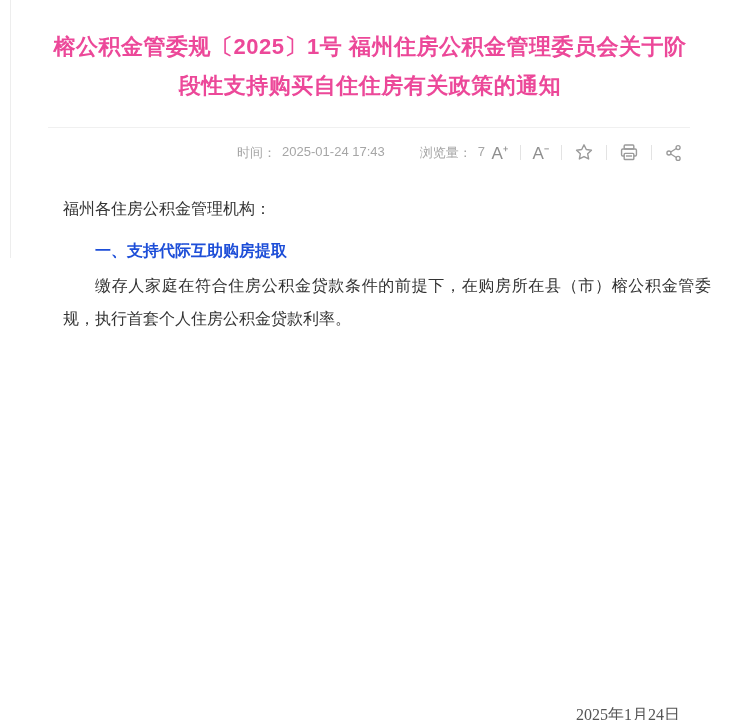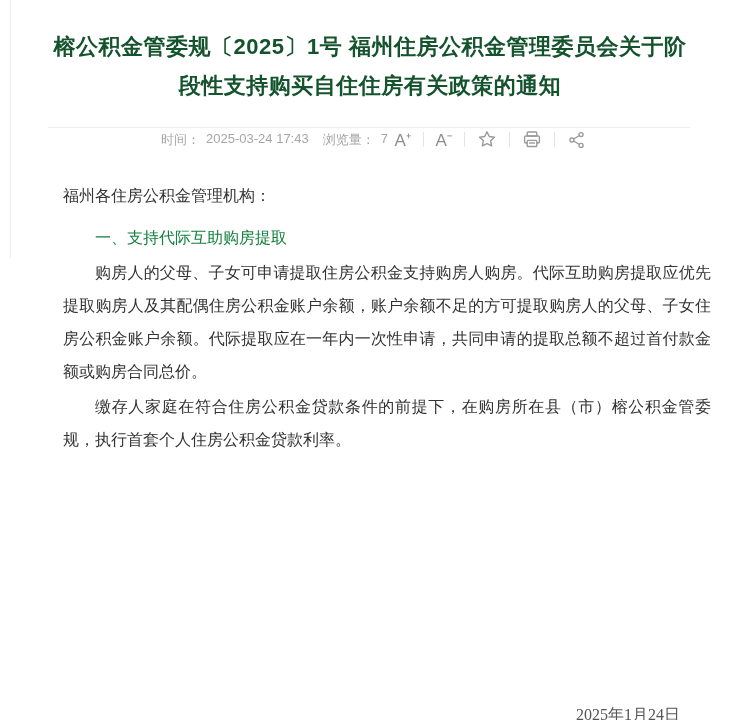--- a/index.html
+++ b/index.html
@@ -19,38 +19,39 @@
   .article {
     position: relative;
     width: 740px; height: 720px;
   }
   .title {
     margin: 27px 48px 0 48px;
     text-align: center;
     font-size: 22px;
     font-weight: bold;
     line-height: 39px;
-    color: #14532d;
+    color: #ec4899;
     letter-spacing: 0.5px;
   }
   .meta-row {
     margin: 22px 50px 0 48px;
     border-top: 1px solid #f0f0f0;
+    padding-top: 13px;
     display: flex;
-    justify-content: center;
+    justify-content: flex-end;
     align-items: center;
   }
   .meta-left {
     font-size: 13px;
     color: #a6a6a6;
     padding-left: 16px;
     display: flex;
     gap: 6px;
   }
-  .meta-views { margin-left: 8px; }
+  .meta-views { margin-left: 29px; }
   .toolbar {
     display: flex;
     align-items: center;
   }
   .tool-btn {
     display: flex;
     align-items: center;
     justify-content: center;
     min-width: 30px;
     padding: 0 6px;
@@ -72,22 +73,22 @@
     font-family: "Liberation Serif", serif;
     font-size: 16px;
     line-height: 33px;
     color: #333333;
     text-align: justify;
   }
   .body-text .salutation { text-indent: 0; margin-bottom: 2px; }
   .body-text p.para { text-indent: 2em; margin-bottom: 2px; }
   .body-text p.sec-heading {
     text-indent: 2em;
-    font-weight: normal;
-    color: #15803d;
+    font-weight: bold;
+    color: #1d4ed8;
     margin-top: 9px;
     margin-bottom: 2px;
   }
   .pub-date {
     position: absolute;
     right: 60px; top: 678px;
     font-family: "Liberation Serif", serif;
     font-size: 16px;
     color: #555555;
   }
@@ -111,21 +112,21 @@
 
 <div class="left-edge-line"></div>
 
 <div class="article">
 
   <h1 class="title">榕公积金管委规〔2025〕1号 福州住房公积金管理委员会关于阶段性支持购买自住住房有关政策的通知</h1>
 
   <div class="meta-row">
     <div class="meta-left">
       <span>时间：</span>
-        <span>2025-03-24 17:43</span>
+        <span>2025-01-24 17:43</span>
       <span class="meta-views">浏览量：</span>
         <span>7</span>
     </div>
 
     <div class="toolbar">
       <button class="tool-btn">A⁺</button>
       <span class="tool-sep"></span>
       <button class="tool-btn">A⁻</button>
       <span class="tool-sep"></span>
       <button class="tool-btn">
@@ -157,21 +158,20 @@
             <line x1="8.7" y1="13.2" x2="15.4" y2="17.4"></line>
           </svg>
         </span>
       </button>
     </div>
   </div>
 
   <div class="body-text">
     <p class="salutation">福州各住房公积金管理机构：</p>
     <p class="sec-heading">一、支持代际互助购房提取</p>
-    <p class="para">购房人的父母、子女可申请提取住房公积金支持购房人购房。代际互助购房提取应优先提取购房人及其配偶住房公积金账户余额，账户余额不足的方可提取购房人的父母、子女住房公积金账户余额。代际提取应在一年内一次性申请，共同申请的提取总额不超过首付款金额或购房合同总价。</p>
     <p class="para">缴存人家庭在符合住房公积金贷款条件的前提下，在购房所在县（市）榕公积金管委规，执行首套个人住房公积金贷款利率。</p>
   </div>
 
   <div class="pub-date">2025年1月24日</div>
 
   <div class="watermark">搜狐号@搜狐焦点莆田站</div>
 
 </div>
 
 </body></html>

